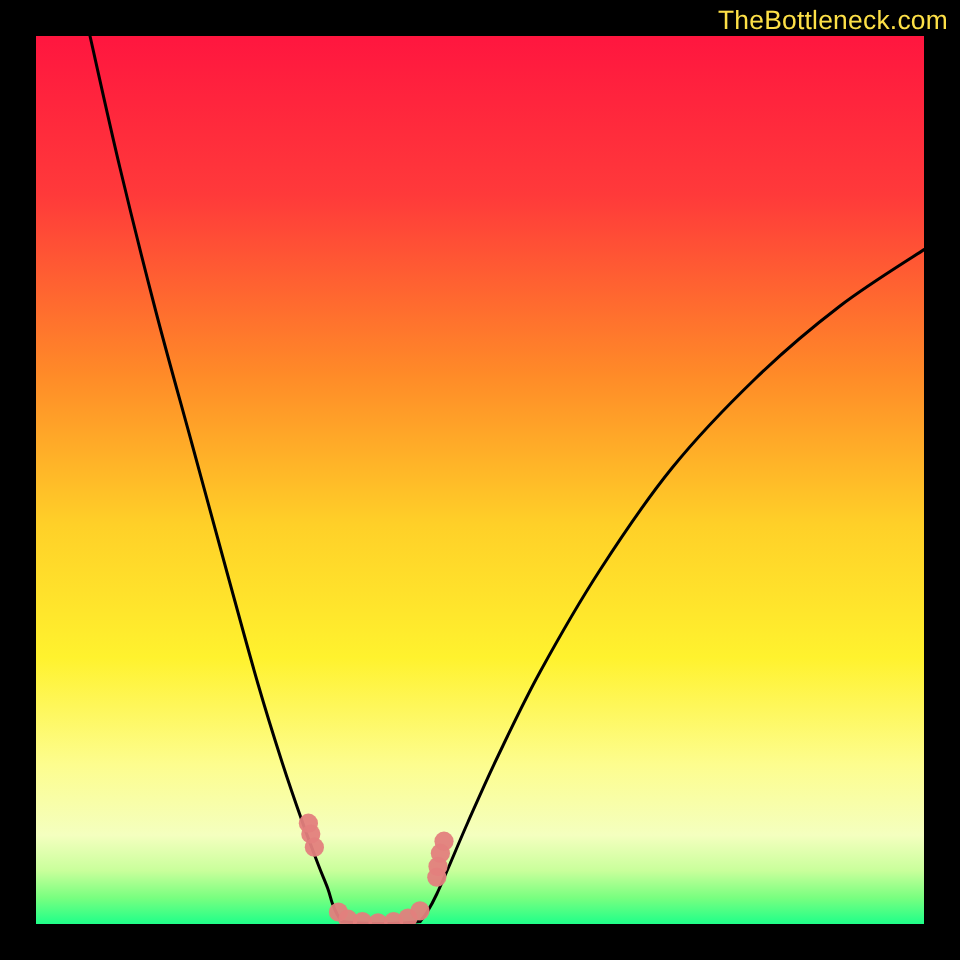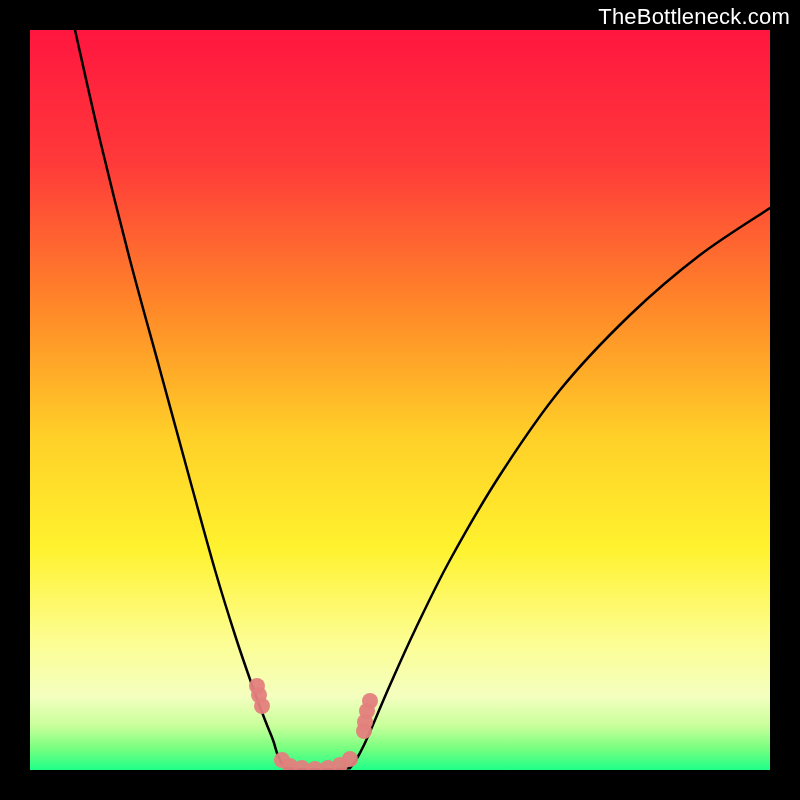--- a/index.html
+++ b/index.html
@@ -24,21 +24,21 @@
     top: 30px;
     left: 30px;
     width: 740px;
     height: 740px;
     
   }
   .watermark {
     position: absolute;
     top: 4px;
     right: 10px;
-    color: #ffffff;
+    color: #fde047;
     font-size: 22px;
     font-weight: 400;
     letter-spacing: 0.2px;
   }
   svg.curves {
     position: absolute;
     top: 0;
     left: 0;
     width: 740px;
     height: 740px;

